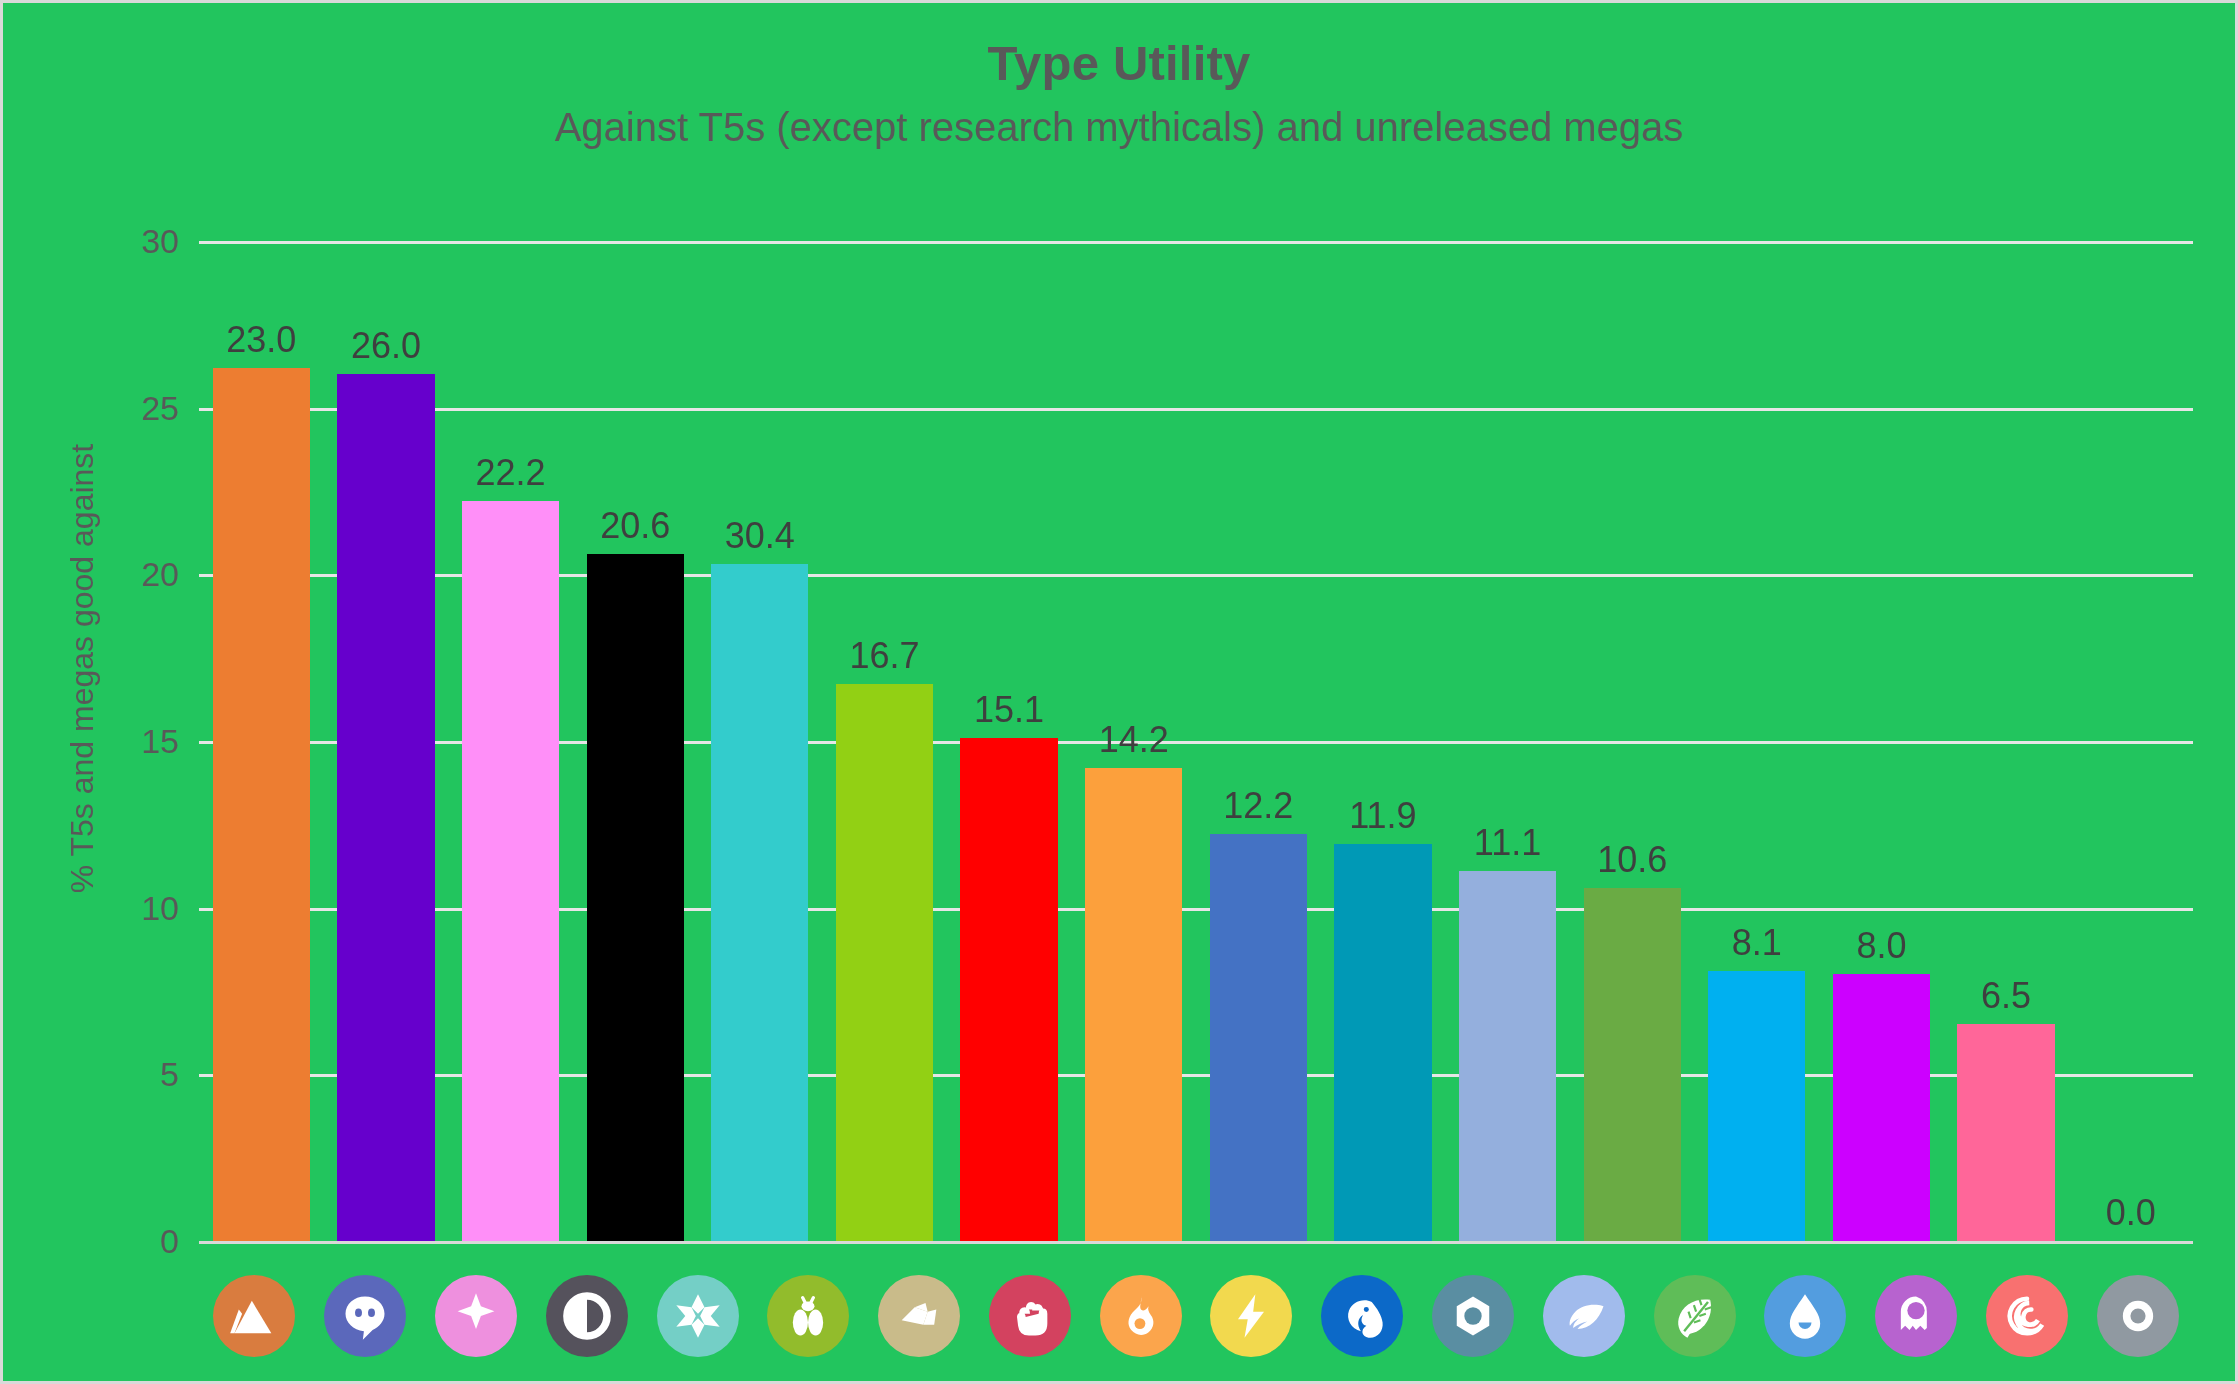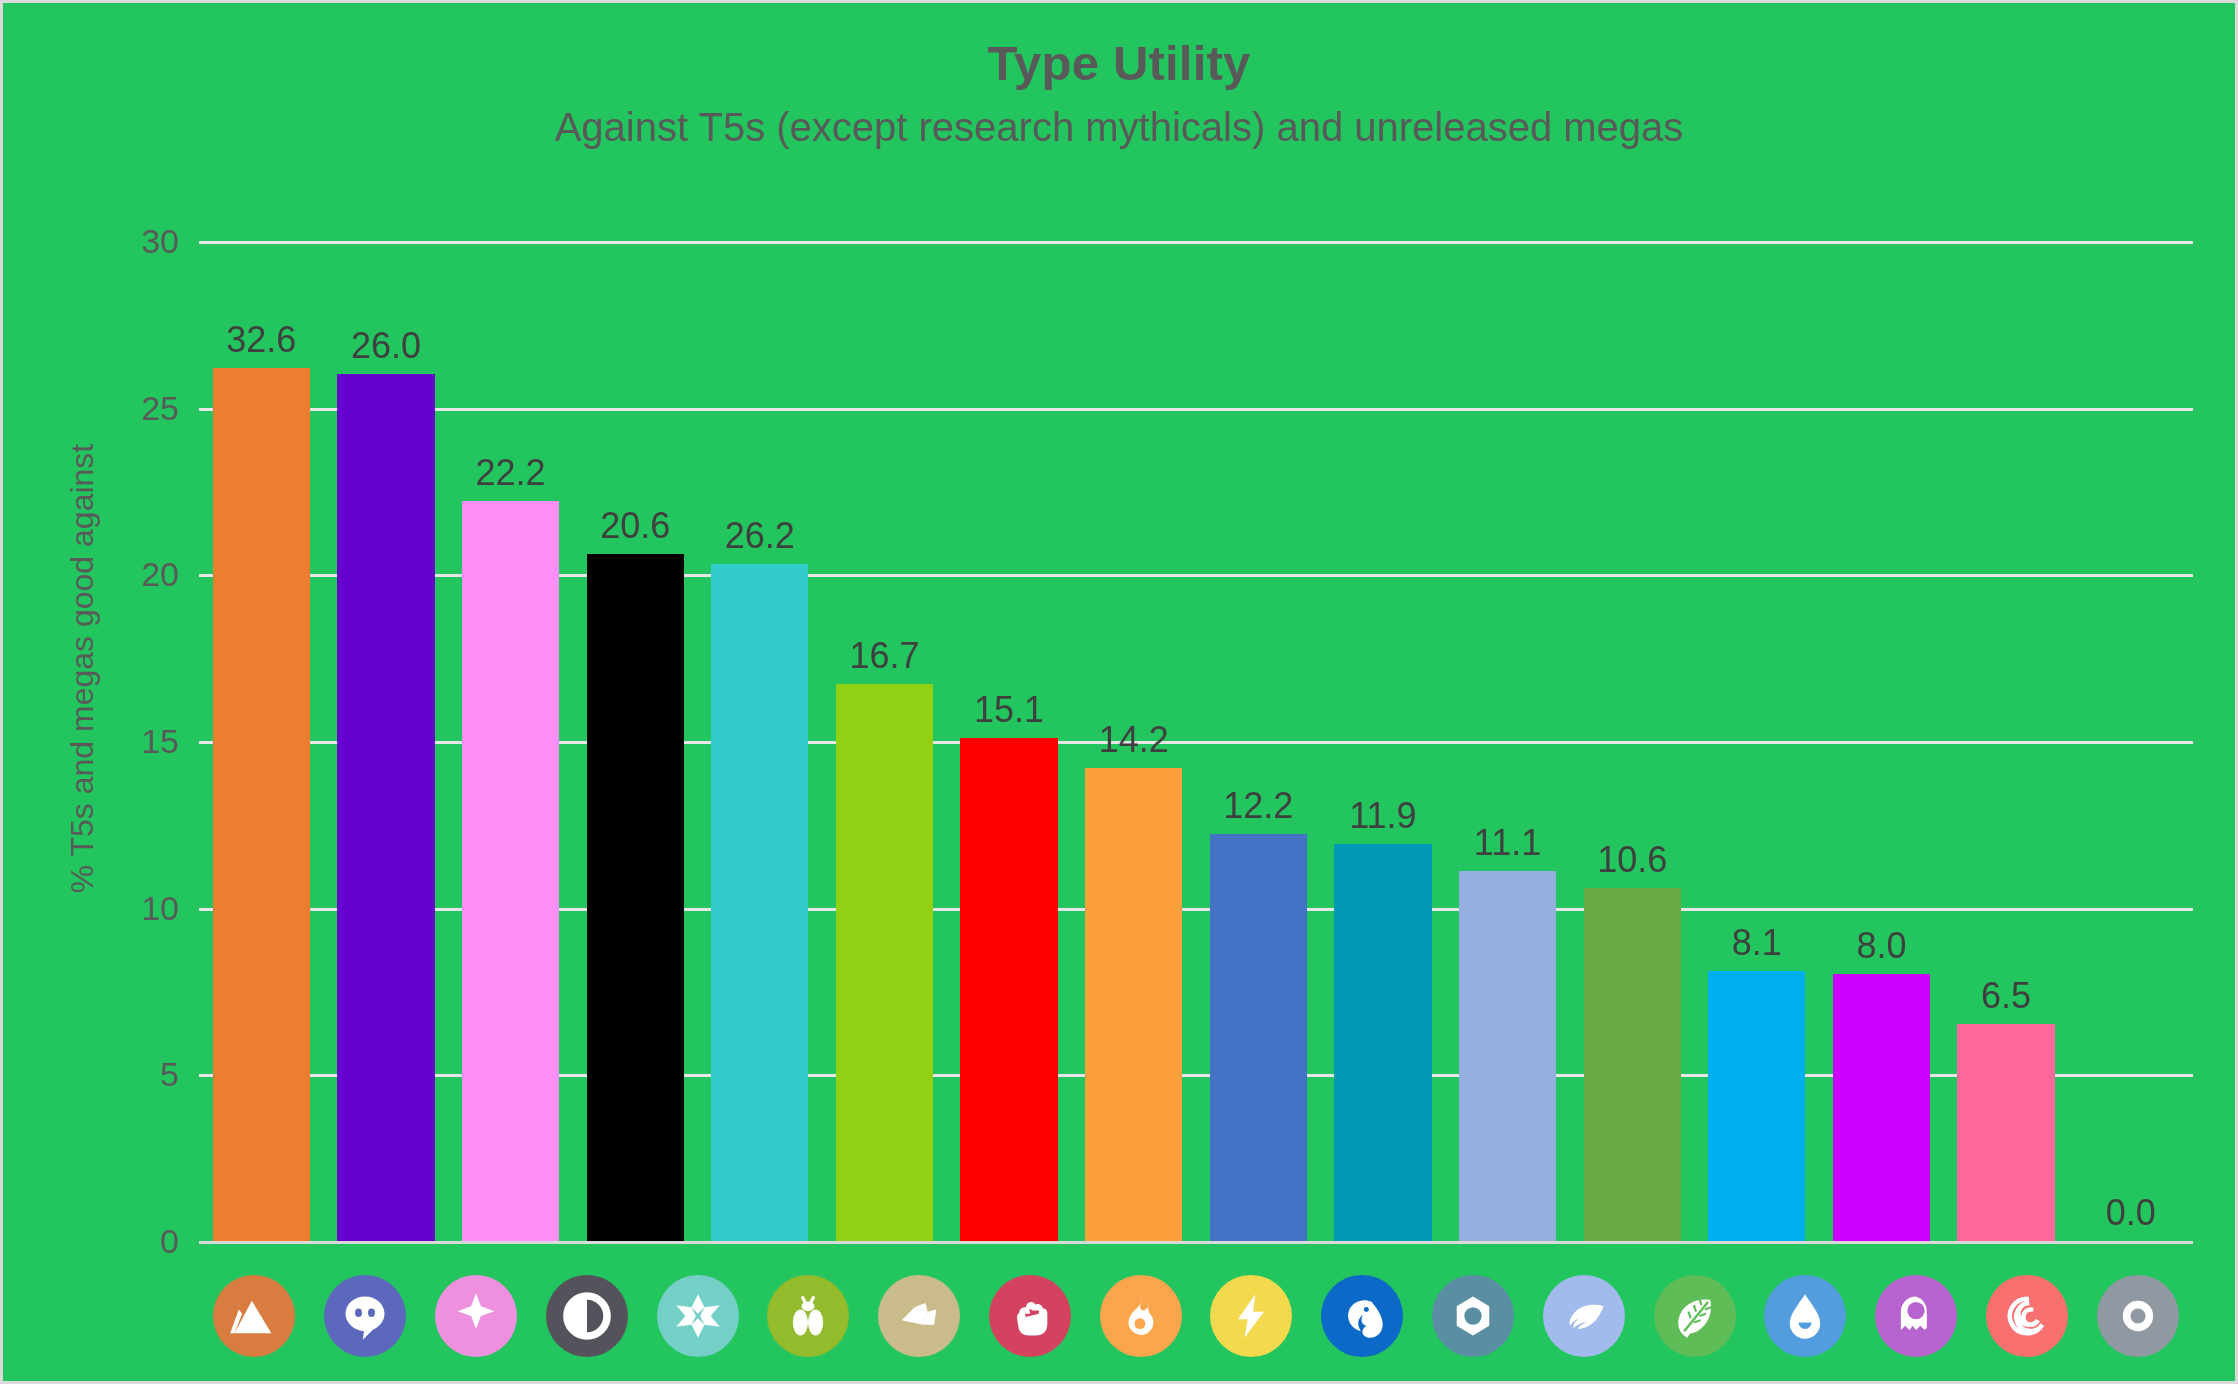--- a/index.html
+++ b/index.html
@@ -175,37 +175,37 @@
         <div class="ytick-wrap" style="top: 0px;">30</div>
         <div class="ytick-wrap" style="top: 166.667px;">25</div>
         <div class="ytick-wrap" style="top: 333.333px;">20</div>
         <div class="ytick-wrap" style="top: 500px;">15</div>
         <div class="ytick-wrap" style="top: 666.667px;">10</div>
         <div class="ytick-wrap" style="top: 833.333px;">5</div>
         <div class="ytick-wrap" style="top: 1000px;">0</div>
       </div>
     <div id="bars">
         <div class="bar-slot">
-          <div class="bar-label" style="bottom: 883.333px;">32.6</div>
+          <div class="bar-label" style="bottom: 883.333px;">23.0</div>
           <div class="bar-rect" title="Ground: 26.2" style="height: 873.333px; background: rgb(237, 125, 49);"></div>
         </div>
         <div class="bar-slot">
           <div class="bar-label" style="bottom: 876.667px;">26.0</div>
           <div class="bar-rect" title="Psychic: 26.0" style="height: 866.667px; background: rgb(102, 0, 204);"></div>
         </div>
         <div class="bar-slot">
           <div class="bar-label" style="bottom: 750px;">22.2</div>
           <div class="bar-rect" title="Fairy: 22.2" style="height: 740px; background: rgb(255, 143, 248);"></div>
         </div>
         <div class="bar-slot">
           <div class="bar-label" style="bottom: 696.667px;">20.6</div>
           <div class="bar-rect" title="Dark: 20.6" style="height: 686.667px; background: rgb(0, 0, 0);"></div>
         </div>
         <div class="bar-slot">
-          <div class="bar-label" style="bottom: 686.667px;">26.2</div>
+          <div class="bar-label" style="bottom: 686.667px;">30.4</div>
           <div class="bar-rect" title="Ice: 20.3" style="height: 676.667px; background: rgb(51, 204, 204);"></div>
         </div>
         <div class="bar-slot">
           <div class="bar-label" style="bottom: 566.667px;">16.7</div>
           <div class="bar-rect" title="Bug: 16.7" style="height: 556.667px; background: rgb(146, 208, 20);"></div>
         </div>
         <div class="bar-slot">
           <div class="bar-label" style="bottom: 513.333px;">15.1</div>
           <div class="bar-rect" title="Fighting: 15.1" style="height: 503.333px; background: rgb(255, 0, 0);"></div>
         </div>

